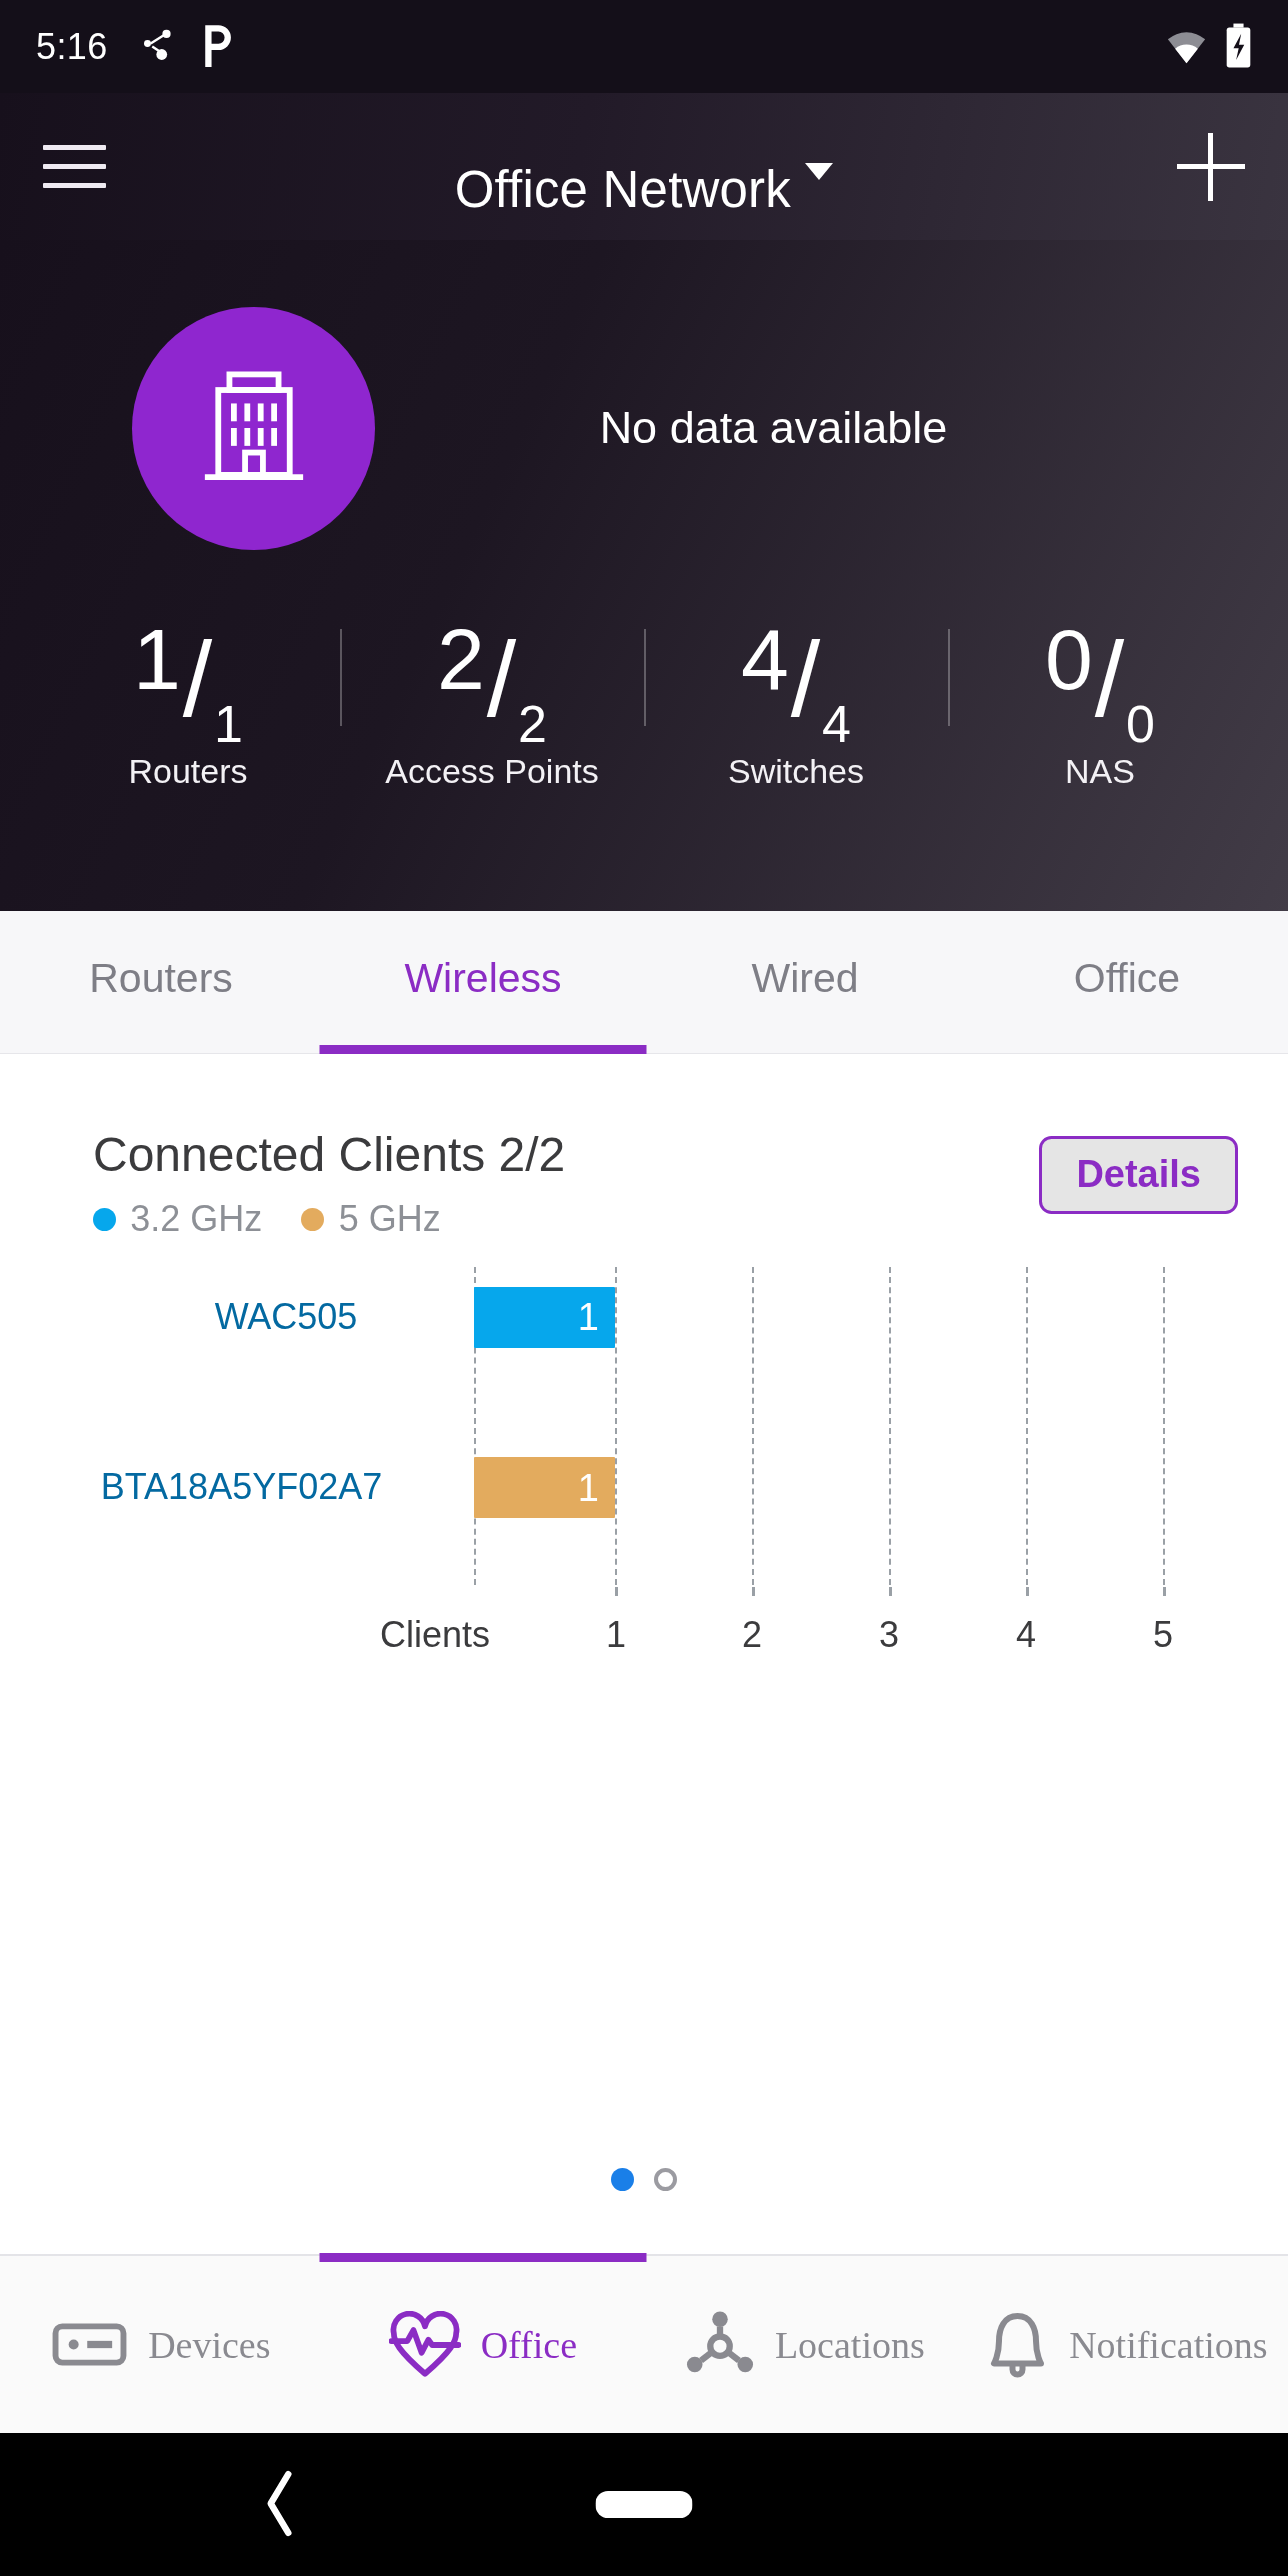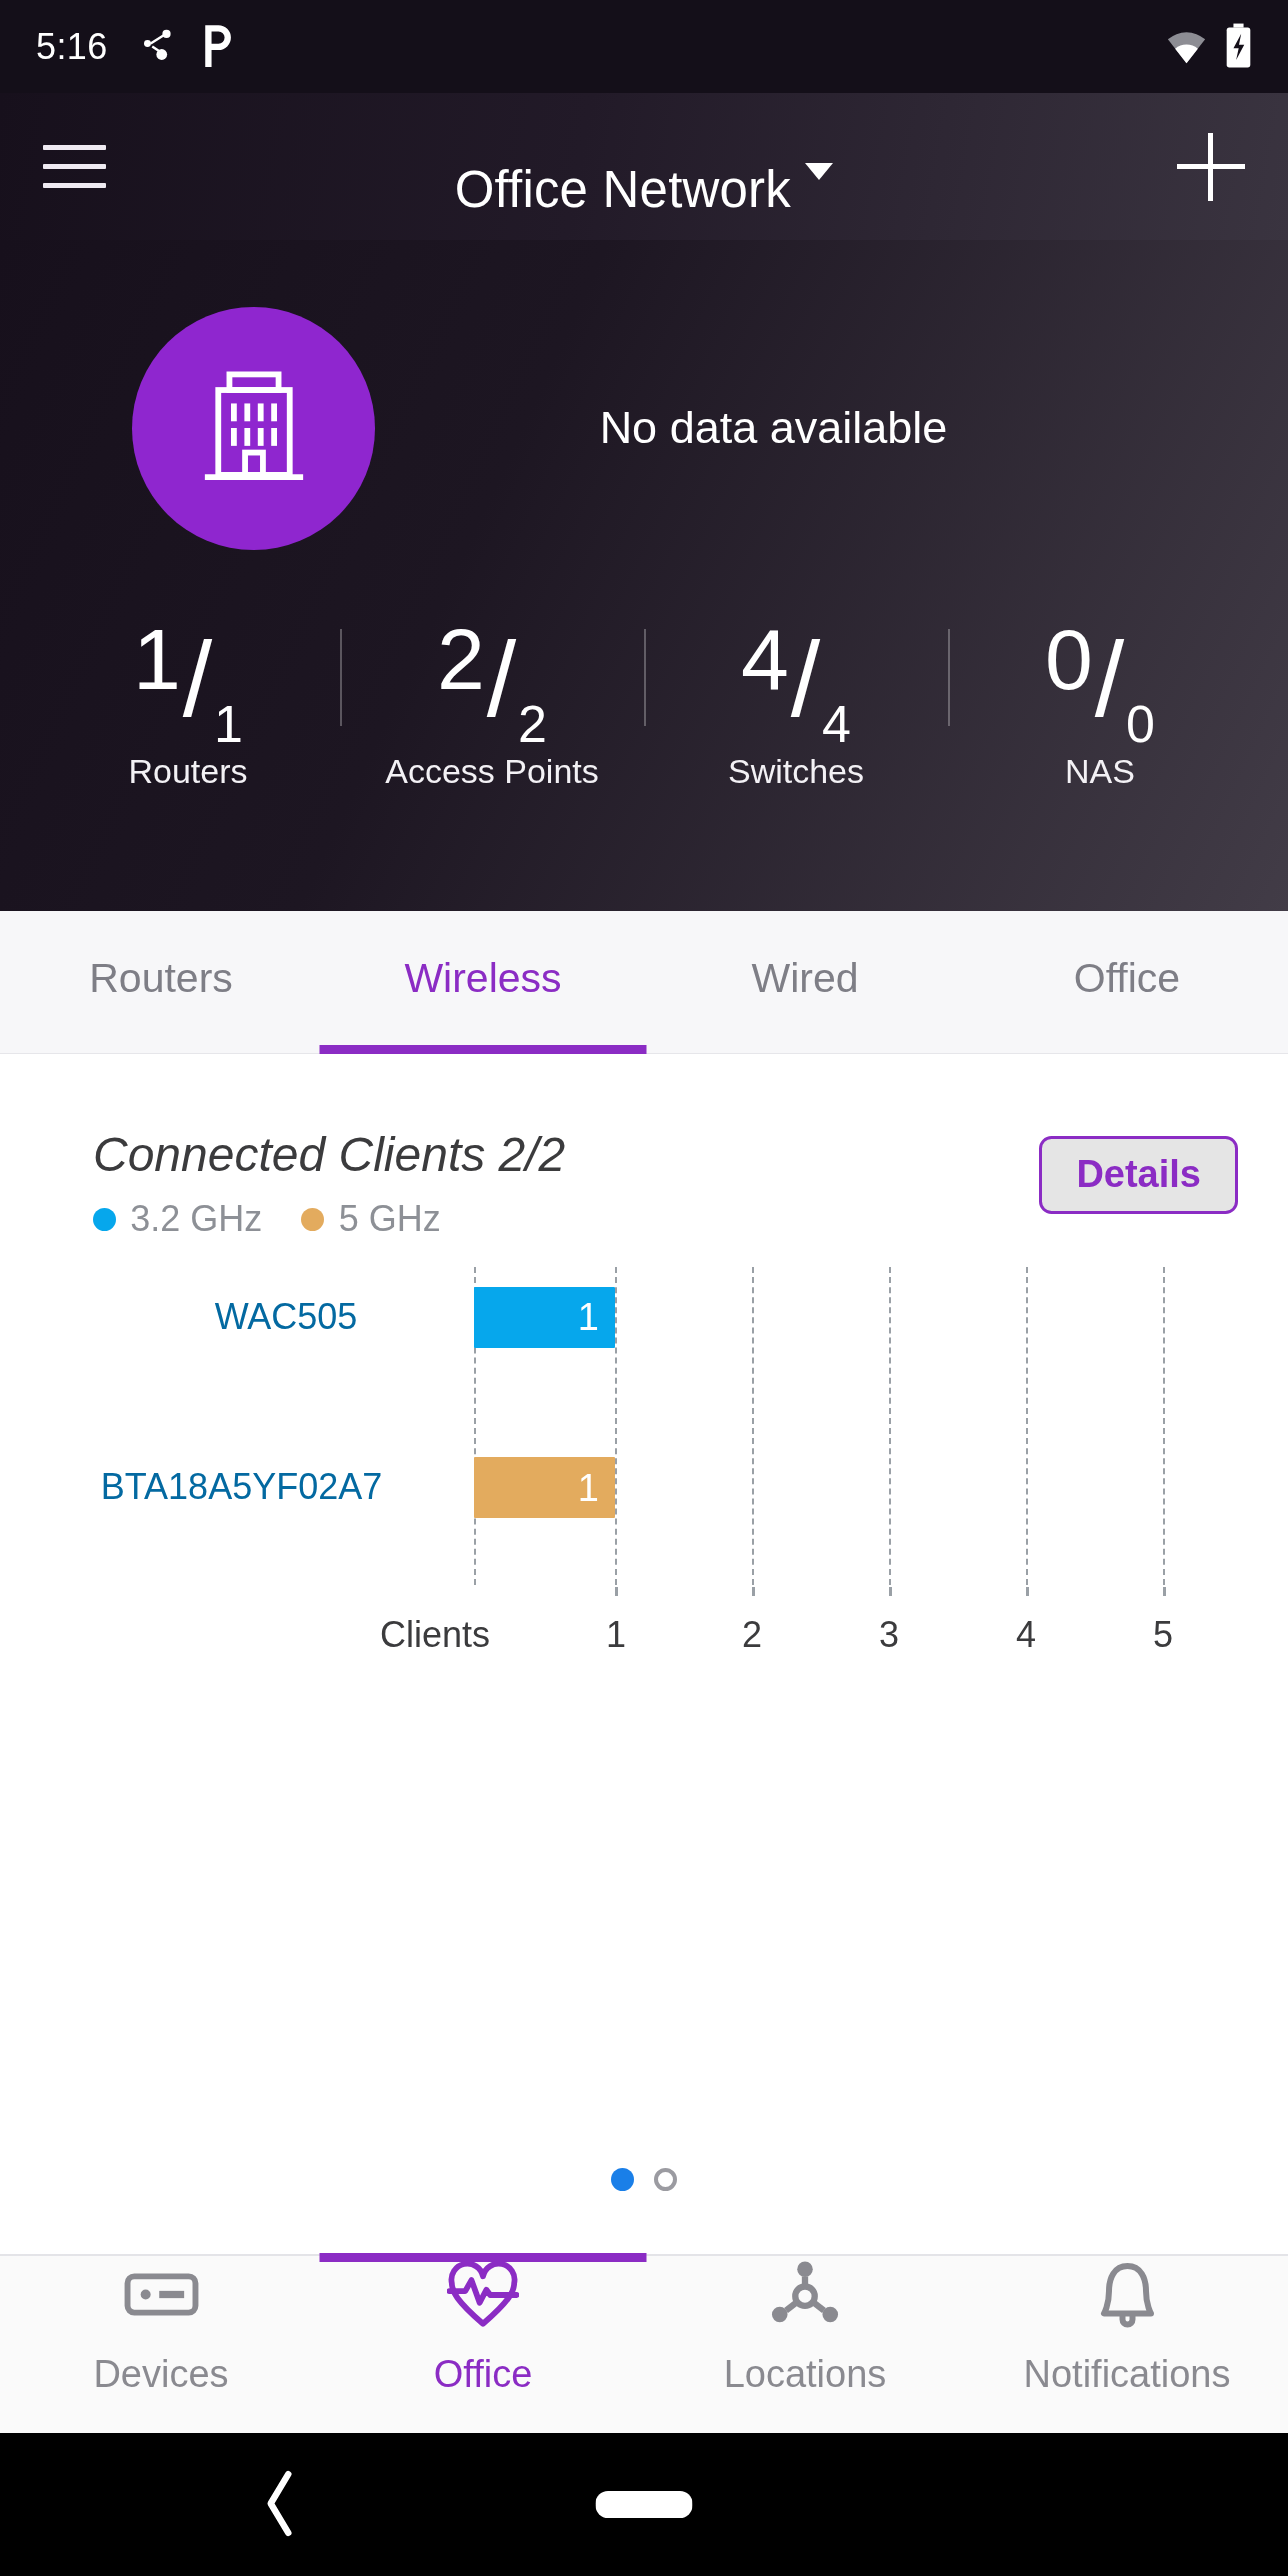--- a/index.html
+++ b/index.html
@@ -83,21 +83,21 @@
   }
   .tab.active { color:#8b2cc4; font-weight:400; }
   .tab.active:after{
     content:""; position:absolute; left:50%; transform:translateX(-50%);
     bottom:0; width:327px; height:9px; background:#8b2cc4;
   }
 
   
   .card { position:absolute; top:1055px; left:0; width:1288px; height:1181px; background:#fff; }
   .card-head { display:flex; align-items:flex-start; padding:72px 50px 0 93px; }
-  .card-title { font-size:48px; color:#3b3b3d; font-weight:400;font-style:italic; }
+  .card-title { font-size:48px; color:#3b3b3d; font-weight:400; }
   .legend { display:flex; align-items:center; gap:39px; margin-top:16px; }
   .legend-item { display:flex; align-items:center; gap:14.3px; }
   .dot { width:23px; height:23px; border-radius:50%; display:block; }
   .legend-label { font-size:36px; color:#8d9096; }
   .details-btn {
     margin-left:auto; margin-top:9px;
     border:3.6px solid #8b2cc4; color:#8b2cc4; background:#e5e5e5;
     font-size:38px; font-weight:700; padding:14.3px 34px; border-radius:12.5px;
     font-family:"Liberation Sans", sans-serif; cursor:pointer;
   }
@@ -117,22 +117,22 @@
   .pg { width:23px; height:23px; border-radius:50%; }
   .pg.on { background:#1a7fe8; }
   .pg.off { border:4.5px solid #9b9ba1; box-sizing:border-box; }
 
   
   .bottomnav {
     position:absolute; top:2254px; left:0; width:1288px; height:179px;
     background:#fafafa; border-top:2.7px solid #e4e4e8; display:flex;
   }
   .nav-item {
-    flex:1; display:flex; flex-direction:column; align-items:center;
-    gap:19.7px; position:relative; cursor:pointer;
+    flex:1; display:flex; flex-direction:row; align-items:center;
+    justify-content:center; gap:19.7px; position:relative; cursor:pointer;font-family:Liberation Serif, serif;
   }
   .nav-item.active:before{
     content:""; position:absolute; top:-2.7px; left:50%; transform:translateX(-50%);
     width:327px; height:9px; background:#8b2cc4;
   }
   .nav-label { font-size:38px; color:#8a8a90; }
   .nav-item.active .nav-label { color:#8b2cc4; }
   .nav-ico { height:77px; display:flex; align-items:center; justify-content:center; }
 
   

